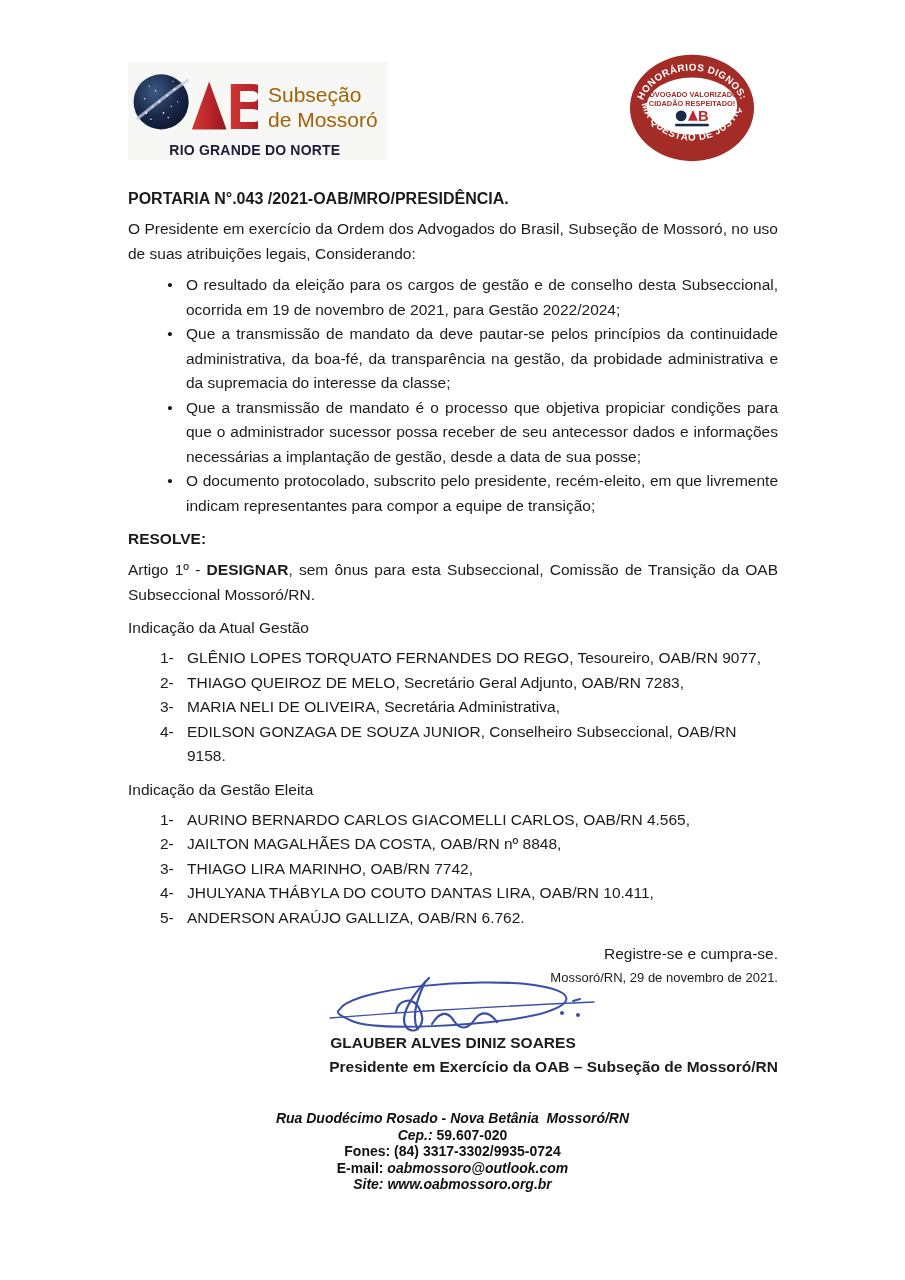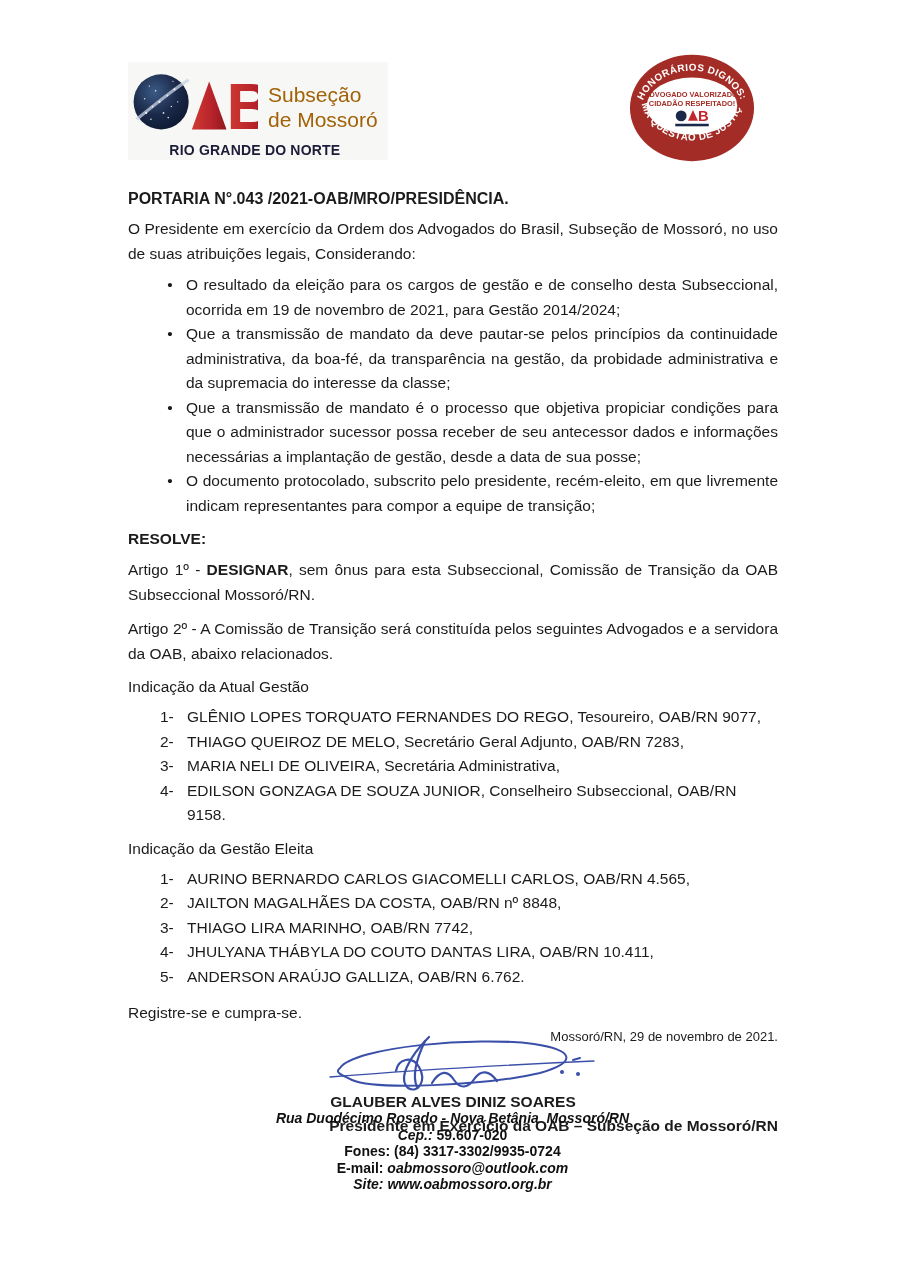--- a/index.html
+++ b/index.html
@@ -28,21 +28,21 @@
   ul.considerations{list-style:none;margin:7px 0 0 0;padding:0;}
   ul.considerations li{display:flex;font-size:15.5px;line-height:24.5px;margin:0;}
   ul.considerations .dot{width:32px;min-width:32px;text-align:center;margin-left:26px;}
   ul.considerations .li-text{flex:1;text-align:justify;}
   .resolve{font-size:15.5px;font-weight:bold;margin:12px 0 0 0;}
   .heading{font-size:15.5px;margin:12px 0 0 0;}
   ol.names{list-style:none;margin:9px 0 0 0;padding:0;}
   ol.names li{display:flex;font-size:15.5px;line-height:24.5px;}
   ol.names .num{width:27px;min-width:27px;margin-left:32px;}
   ol.names .name-text{flex:1;}
-  .closing{font-size:15.5px;text-align:left;margin:15px 0 0 0;}
+  .closing{font-size:15.5px;text-align:right;margin:15px 0 0 0;}
   .dateline{font-size:13px;text-align:right;margin:7px 0 0 0;}
 
   
   .signature{margin:-12px 0 0 198px;width:290px;height:62px;}
   .signer-name{font-size:15.5px;font-weight:bold;text-align:center;margin:-4px 0 0 0;line-height:24px;}
   .signer-title{font-size:15.5px;font-weight:bold;text-align:right;margin:0;line-height:24px;}
 
   
   .footer{position:absolute;left:0;top:1110px;width:905px;text-align:center;
           font-size:14px;font-weight:bold;line-height:16.5px;color:#101010;}
@@ -124,41 +124,40 @@
       </div>
     </div>
 
     <h1 class="title">PORTARIA N°.043 /2021-OAB/MRO/PRESIDÊNCIA.</h1>
 
     <p class="para intro">O Presidente em exercício da Ordem dos Advogados do Brasil, Subseção de Mossoró, no uso de suas atribuições legais, Considerando:</p>
 
     <ul class="considerations">
       <li>
         <span class="dot">•</span>
-        <div class="li-text">O resultado da eleição para os cargos de gestão e de conselho desta Subseccional, ocorrida em 19 de novembro de 2021, para Gestão 2014/2024;</div>
+        <div class="li-text">O resultado da eleição para os cargos de gestão e de conselho desta Subseccional, ocorrida em 19 de novembro de 2021, para Gestão 2022/2024;</div>
       </li>
       <li>
         <span class="dot">•</span>
         <div class="li-text">Que a transmissão de mandato da deve pautar-se pelos princípios da continuidade administrativa, da boa-fé, da transparência na gestão, da probidade administrativa e da supremacia do interesse da classe;</div>
       </li>
       <li>
         <span class="dot">•</span>
         <div class="li-text">Que a transmissão de mandato é o processo que objetiva propiciar condições para que o administrador sucessor possa receber de seu antecessor dados e informações necessárias a implantação de gestão, desde a data de sua posse;</div>
       </li>
       <li>
         <span class="dot">•</span>
         <div class="li-text">O documento protocolado, subscrito pelo presidente, recém-eleito, em que livremente indicam representantes para compor a equipe de transição;</div>
       </li>
     </ul>
 
     <p class="resolve">RESOLVE:</p>
 
     <p class="para"><span>Artigo 1º - </span><b>DESIGNAR</b><span>, sem ônus para esta Subseccional, Comissão de Transição da OAB Subseccional Mossoró/RN.</span></p>
 
-    <p class="para">Artigo 2º - A Comissão de Transição será constituída pelos seguintes Advogados e a servidora da OAB, abaixo relacionados.</p>
 
     <p class="heading">Indicação da Atual Gestão</p>
     <ol class="names">
       <li>
           <span class="num">1-</span>
           <span class="name-text">GLÊNIO LOPES TORQUATO FERNANDES DO REGO, Tesoureiro, OAB/RN 9077,</span>
         </li>
       <li>
           <span class="num">2-</span>
           <span class="name-text">THIAGO QUEIROZ DE MELO, Secretário Geral Adjunto, OAB/RN 7283,</span>

